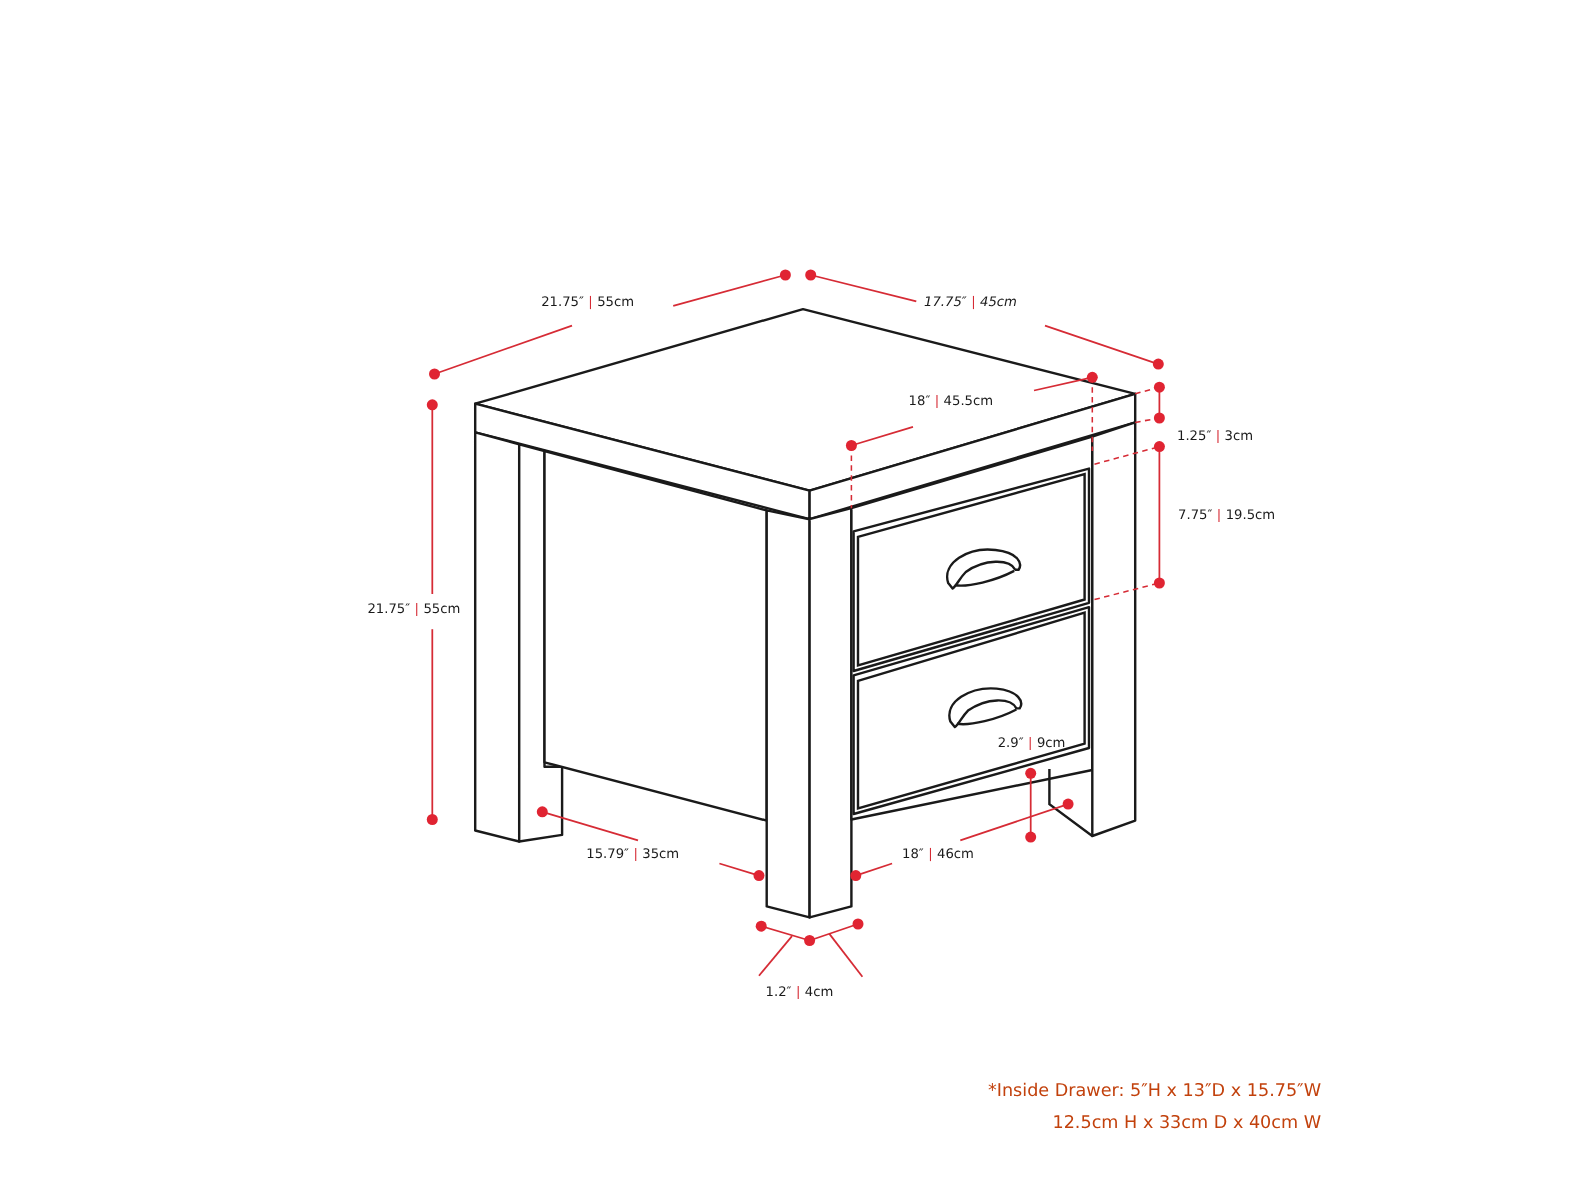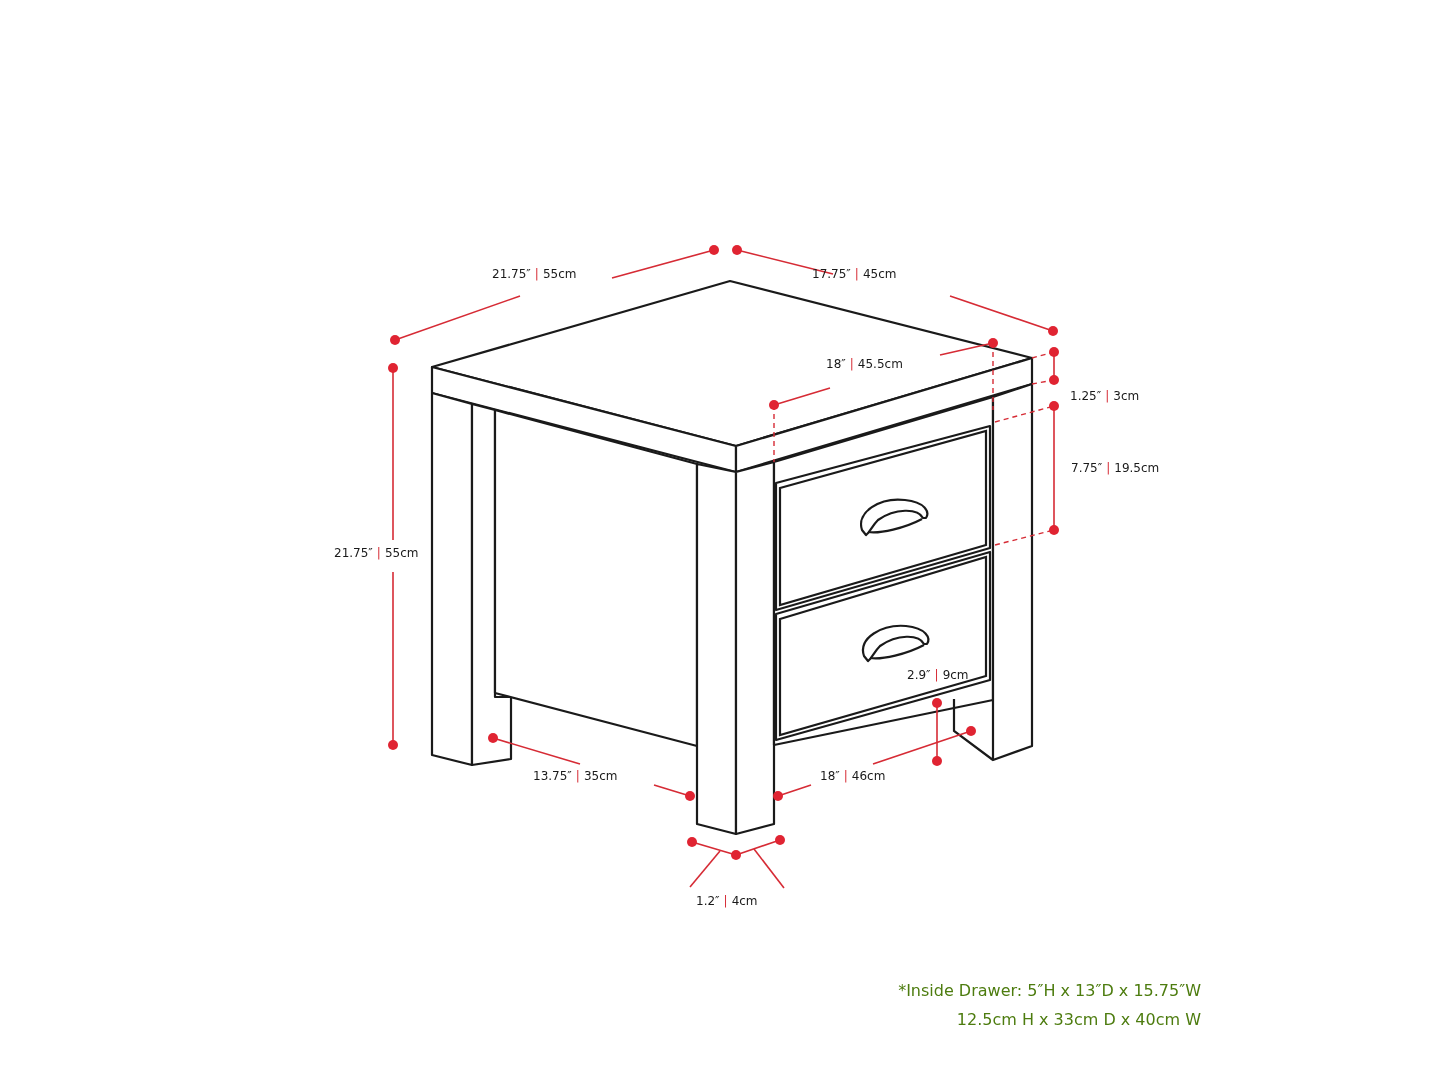--- a/index.html
+++ b/index.html
@@ -5,21 +5,21 @@
   html, body { margin: 0; padding: 0; background: #ffffff; }
   body { width: 1445px; height: 1084px; position: relative; overflow: hidden; font-family: "DejaVu Sans", sans-serif; }
   svg { position: absolute; left: 0; top: 0; }
   .outline { fill: #ffffff; stroke: #1a1a1a; stroke-width: 2.2; stroke-linejoin: round; }
   .line { fill: none; stroke: #1a1a1a; stroke-width: 2.2; }
   .dim { fill: none; stroke: #d62b35; stroke-width: 1.6; }
   .dash { fill: none; stroke: #d62b35; stroke-width: 1.4; stroke-dasharray: 5 4; }
   .dot { fill: #e02432; }
   .lbl { position: absolute; font-size: 12px; color: #1a1a1a; white-space: nowrap; line-height: 1; }
   .lbl .sep { color: #d62b35; padding: 0 4px; }
-  .note { position: absolute; right: 244px; font-size: 16px; color: #4d7c0f; text-align: right; white-space: nowrap; line-height: 1; }
+  .note { position: absolute; right: 244px; font-size: 16px; color: #c2410c; text-align: right; white-space: nowrap; line-height: 1; }
 </style>
 </head>
 <body>
 
 <svg width="1445" height="1084" viewBox="0 0 1445 1084">
 
   <polygon class="outline" points="432,367 730,281 1032,358 736,446"></polygon>
 
   <polygon class="outline" points="432,367 736,446 736,472 432,393"></polygon>
   <polygon class="outline" points="736,446 1032,358 1032,384 736,472"></polygon>
@@ -125,40 +125,40 @@
     <line class="dim" x1="754" y1="849" x2="784" y2="888"></line>
     <circle class="dot" cx="692" cy="842" r="5"></circle>
     <circle class="dot" cx="736" cy="855" r="5"></circle>
     <circle class="dot" cx="780" cy="840" r="5"></circle>
   </g>
 </svg>
 
 <div class="lbl" style="left:492px; top:268px;">
   <span>21.75″</span><span class="sep">|</span><span>55cm</span>
 </div>
-<div class="lbl" style="left:812px; top:268px;">
+<div class="lbl" style="left:840px; top:268px;font-style:italic;">
   <span>17.75″</span><span class="sep">|</span><span>45cm</span>
 </div>
 <div class="lbl" style="left:826px; top:358px;">
   <span>18″</span><span class="sep">|</span><span>45.5cm</span>
 </div>
 <div class="lbl" style="left:1070px; top:357px;margin-top:33px;">
   <span>1.25″</span><span class="sep">|</span><span>3cm</span>
 </div>
 <div class="lbl" style="left:1071px; top:462px;">
   <span>7.75″</span><span class="sep">|</span><span>19.5cm</span>
 </div>
 <div class="lbl" style="left:334px; top:547px;">
   <span>21.75″</span><span class="sep">|</span><span>55cm</span>
 </div>
 <div class="lbl" style="left:907px; top:669px;">
   <span>2.9″</span><span class="sep">|</span><span>9cm</span>
 </div>
 <div class="lbl" style="left:533px; top:770px;">
-  <span>13.75″</span><span class="sep">|</span><span>35cm</span>
+  <span>15.79″</span><span class="sep">|</span><span>35cm</span>
 </div>
 <div class="lbl" style="left:820px; top:770px;text-align:center;">
   <span>18″</span><span class="sep">|</span><span>46cm</span>
 </div>
 <div class="lbl" style="left:696px; top:895px;">
   <span>1.2″</span><span class="sep">|</span><span>4cm</span>
 </div>
 
 <div class="note" style="top:983px;">*Inside Drawer: 5″H x 13″D x 15.75″W</div>
 <div class="note" style="top:1012px;">12.5cm H x 33cm D x 40cm W</div>

